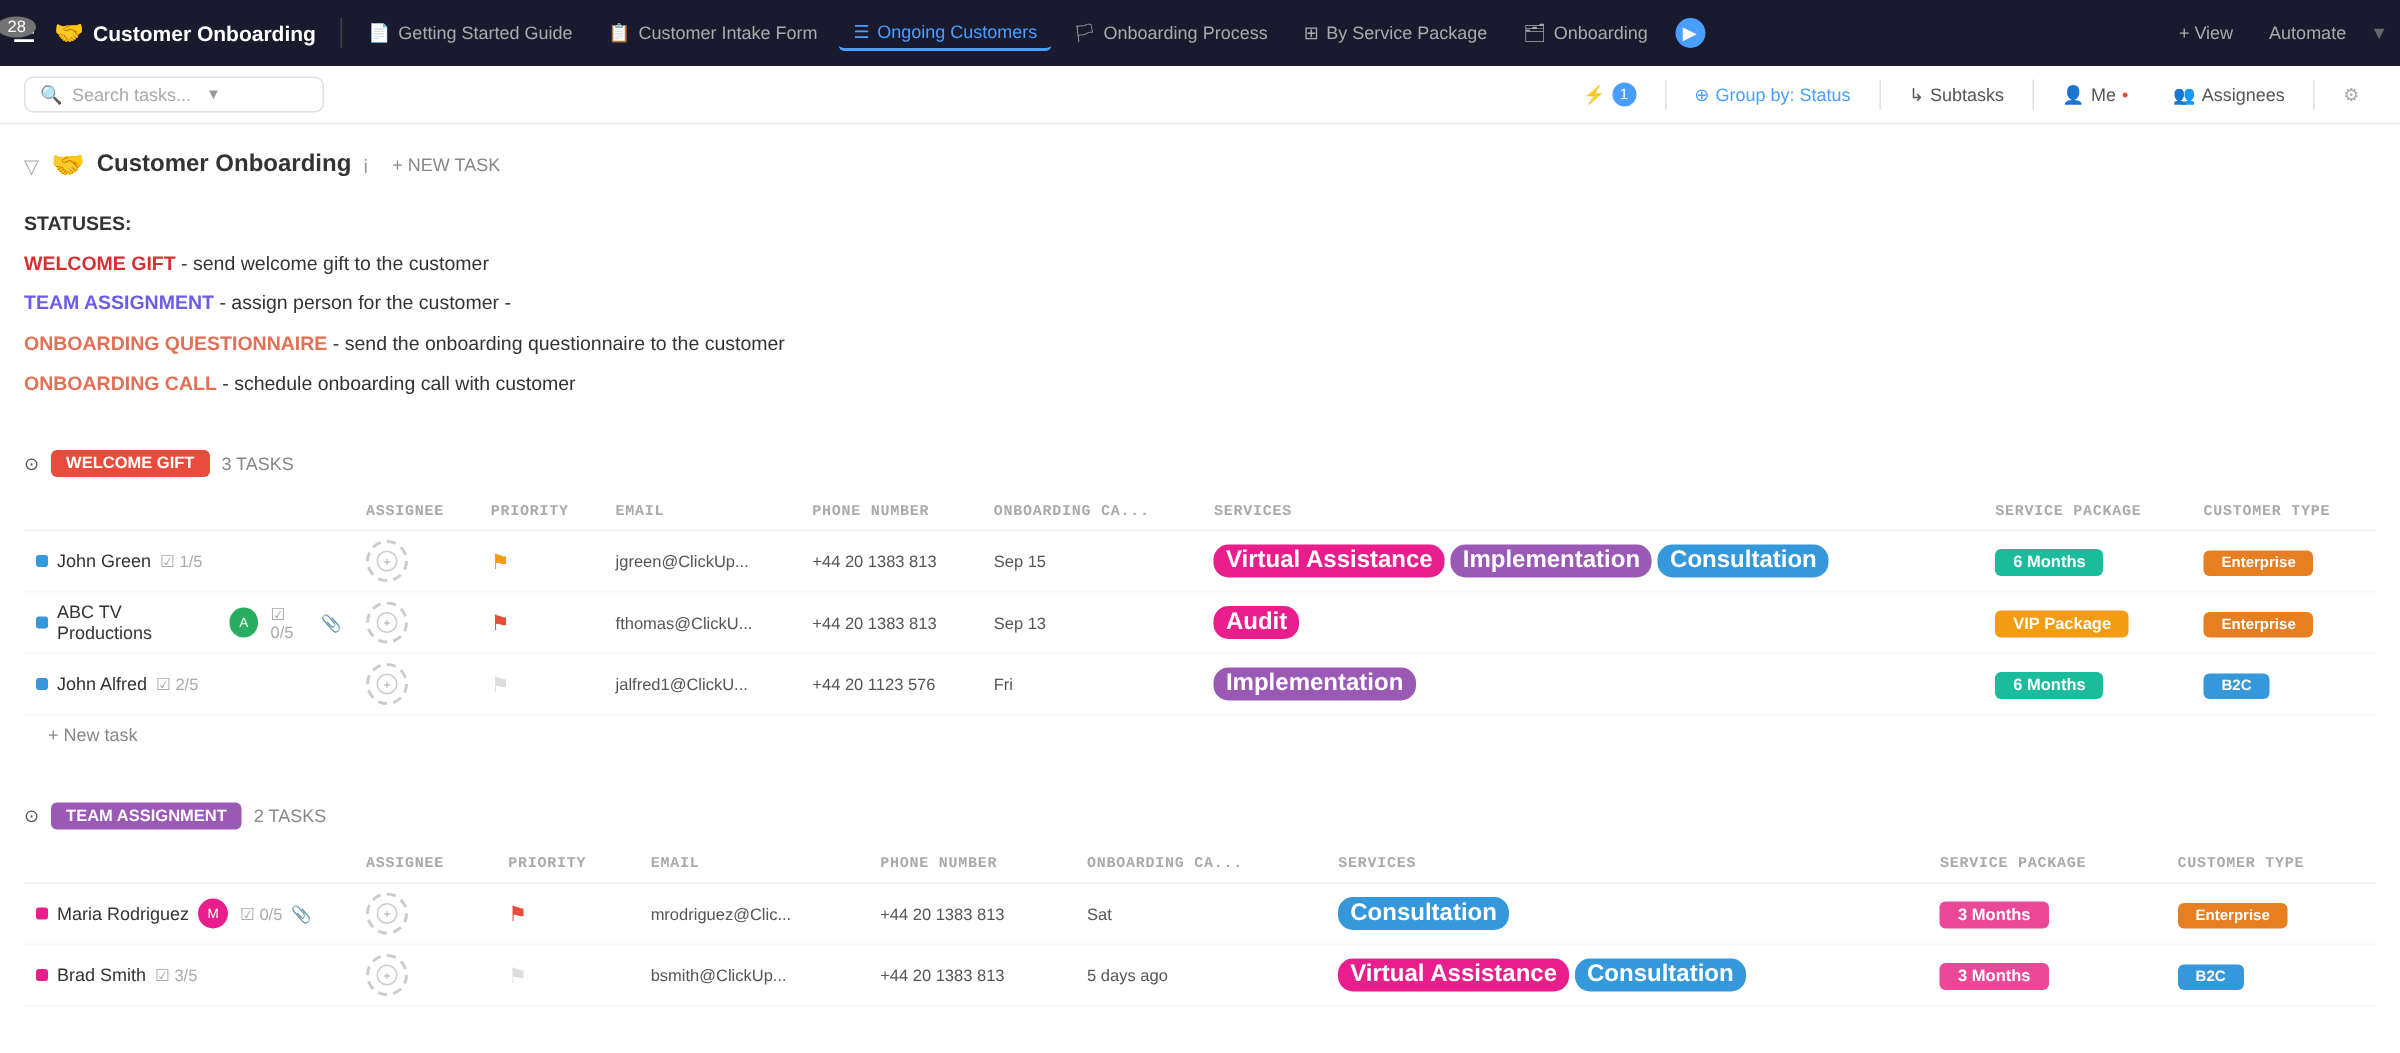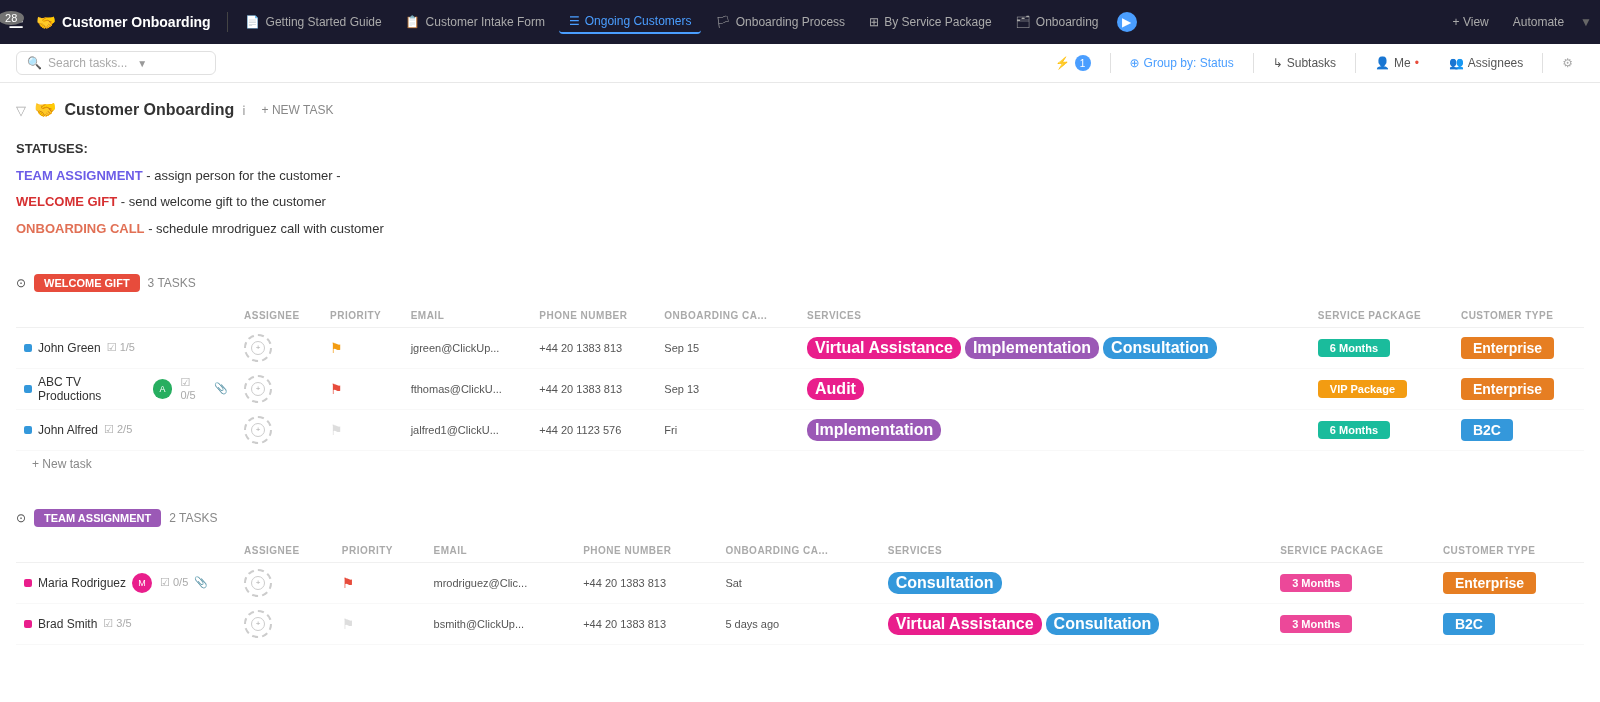--- a/index.html
+++ b/index.html
@@ -49,21 +49,21 @@
     .task-section { margin-bottom: 24px; }
     .section-header { display: flex; align-items: center; gap: 8px; padding: 8px 0; margin-bottom: 4px; }
     .section-toggle { cursor: pointer; color: #555; font-size: 12px; }
     .section-badge { padding: 3px 10px; border-radius: 4px; font-size: 11px; font-weight: 700; color: #fff; cursor: pointer; }
     .badge-welcome { background: #e74c3c; }
     .badge-team { background: #9b59b6; }
     .section-count { color: #888; font-size: 12px; }
 
     
     .task-table { width: 100%; border-collapse: collapse; }
-    .task-table th { font-size: 10px; color: #aaa; font-weight: 600; text-transform: uppercase; letter-spacing: 0.5px; padding: 6px 8px; text-align: left; border-bottom: 1px solid #f0f0f0; white-space: nowrap; }
+    .task-table th { font-size: 10px; color: #aaa; font-weight: 600; text-transform: uppercase; letter-spacing: 0.5px; padding: 6px 8px; text-align: left; border-bottom: 1px solid #f0f0f0; white-space: nowrap; font-family: Liberation Mono, monospace; }
     .task-table td { padding: 6px 8px; border-bottom: 1px solid #f8f8f8; vertical-align: middle; font-size: 12px; }
 
     .task-name-cell { display: flex; align-items: center; gap: 6px; }
     .task-color-dot { width: 8px; height: 8px; border-radius: 2px; flex-shrink: 0; }
     .dot-blue { background: #3498db; }
     .dot-pink { background: #e91e8c; }
     .task-checkbox { color: #aaa; font-size: 11px; }
     .task-name-text { font-size: 12px; font-weight: 500; }
     .task-avatar { width: 20px; height: 20px; border-radius: 50%; background: #27ae60; color: #fff; font-size: 9px; display: inline-flex; align-items: center; justify-content: center; margin-right: 2px; }
     .attachment-icon { color: #aaa; font-size: 11px; }
@@ -88,21 +88,21 @@
     .tag-consultation { background: #3498db; }
     .tag-audit { background: #e91e8c; }
 
     
     .pkg-tag { padding: 3px 12px; border-radius: 4px; font-size: 11px; font-weight: 600; color: #fff; white-space: nowrap; }
     .pkg-6months { background: #1abc9c; }
     .pkg-vip { background: #f39c12; }
     .pkg-3months { background: #ec4899; }
 
     
-    .ctype-tag { padding: 3px 12px; border-radius: 4px; font-size: 14px; font-weight: 600; color: #fff; white-space: nowrap; }
+    .ctype-tag { padding: 3px 12px; border-radius: 4px; font-size: 10px; font-weight: 600; color: #fff; white-space: nowrap; }
     .ctype-enterprise { background: #e67e22; }
     .ctype-b2c { background: #3498db; }
 
     .new-task-row { color: #888; font-size: 12px; cursor: pointer; padding: 6px 16px; }
   </style>
 </head>
 <body>
 
 <nav class="top-nav">
   <div style="position:relative;">
@@ -212,30 +212,34 @@
     <span class="page-header-title">Customer Onboarding</span>
     <span class="page-header-info">ℹ</span>
     <button class="new-task-btn" style="background:none; border:none; cursor:pointer;">
       <span>+ NEW TASK</span>
     </button>
   </div>
 
   <div class="status-info">
     <p><span class="status-label">STATUSES:</span></p>
     <p>
+      <span class="status-label status-welcome">WELCOME GIFT</span>
+      <span>- send welcome gift to the customer</span>
+    </p>
+    <p>
       <span class="status-label status-team">TEAM ASSIGNMENT</span>
       <span>- assign person for the customer -</span>
     </p>
     <p>
-      <span class="status-label status-welcome">WELCOME GIFT</span>
-      <span>- send welcome gift to the customer</span>
+      <span class="status-label status-questionnaire">ONBOARDING QUESTIONNAIRE</span>
+      <span>- send the onboarding questionnaire to the customer</span>
     </p>
     <p>
       <span class="status-label status-call">ONBOARDING CALL</span>
-      <span>- schedule mrodriguez call with customer</span>
+      <span>- schedule onboarding call with customer</span>
     </p>
   </div>
 
   <div id="sections-container">
       <div class="task-section">
         <div class="section-header">
     <span class="section-toggle">⊙</span>
     <span class="section-badge badge-welcome">WELCOME GIFT</span>
     <span class="section-count">3 TASKS</span>
   </div>

